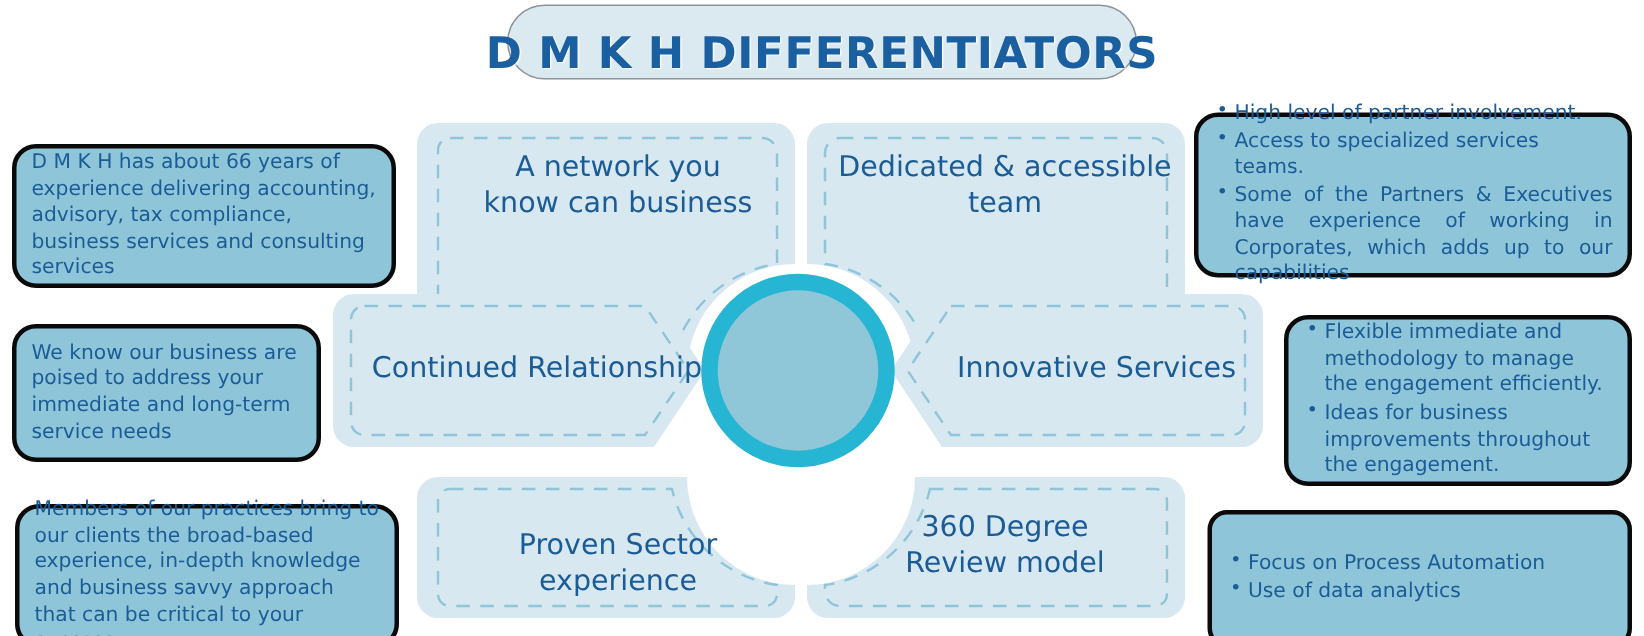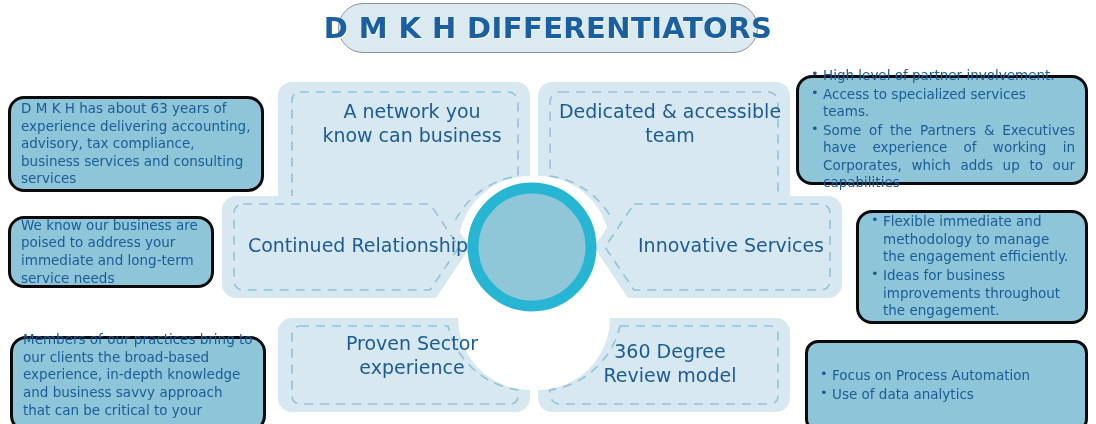--- a/index.html
+++ b/index.html
@@ -20,21 +20,21 @@
     position: absolute;
     left: 338px;
     top: 3px;
     width: 420px;
     height: 50px;
     border-radius: 25px;
     background: #dbe9f1;
     border: 1.5px solid #8d9399;
     box-sizing: border-box;
     display: flex;
-    align-items: center;
+    align-items: flex-end;
     justify-content: center;
   }
   #title-text {
     font-family: "DejaVu Sans", sans-serif;
     font-size: 29px;
     font-weight: bold;
     color: #1a5fa0;
     letter-spacing: 0.4px;
     white-space: nowrap;
     text-shadow: 1px 1px 1px rgba(255,255,255,0.85);
@@ -79,41 +79,41 @@
     left: 2px;
     top: -1px;
     font-size: 13px;
     color: #1b5c96;
   }
   .justify {
     text-align: justify;
   }
 
   #callout-left-1  { left: 8px;   top: 76px;  width: 256px; height: 96px; }
-  #callout-left-2  { left: 8px;   top: 196px; width: 206px; height: 72px; }
+  #callout-left-2  { left: 8px;   top: 196px; width: 206px; height: 92px; }
   #callout-left-3  { left: 10px;  top: 316px; width: 256px; height: 96px; }
   #callout-right-1 { left: 796px; top: 55px;  width: 292px; height: 110px; }
   #callout-right-2 { left: 856px; top: 190px; width: 232px; height: 114px; }
   #callout-right-3 { left: 805px; top: 320px; width: 283px; height: 92px; border-radius: 13px; }
 
   
   .petal-label {
     position: absolute;
     color: #1b5c96;
     font-family: "DejaVu Sans", sans-serif;
     font-size: 19px;
     line-height: 1.25;
     text-align: center;
     pointer-events: none;
   }
   #label-network      { left: 298px; top: 100px; width: 228px; }
   #label-dedicated    { left: 546px; top: 100px; width: 248px; }
   #label-continued    { left: 240px; top: 234px; width: 236px; }
   #label-innovative   { left: 616px; top: 234px; width: 230px; }
-  #label-proven       { left: 298px; top: 332px; width: 228px; }
+  #label-proven       { left: 298px; top: 352px; width: 228px; }
   #label-degree       { left: 546px; top: 340px; width: 248px; }
 
   #flower {
     position: absolute;
     left: 0;
     top: 0;
   }
 </style>
 </head>
 <body>
@@ -266,21 +266,21 @@
 team</div>
 <div class="petal-label" id="label-continued" style="white-space: pre-line;">Continued Relationship</div>
 <div class="petal-label" id="label-innovative" style="white-space: pre-line;">Innovative Services</div>
 <div class="petal-label" id="label-proven" style="white-space: pre-line;">Proven Sector
 experience</div>
 <div class="petal-label" id="label-degree" style="white-space: pre-line;">360 Degree
 Review model</div>
 
 <div class="callout" id="callout-left-1">
   <div class="inner">
-    <p>D M K H has about 63 years of experience delivering accounting, advisory, tax compliance, business services and consulting services</p>
+    <p>D M K H has about 66 years of experience delivering accounting, advisory, tax compliance, business services and consulting services</p>
   </div>
 </div>
 
 <div class="callout" id="callout-left-2">
   <div class="inner">
     <p>We know our business are poised to address your immediate and long-term service needs</p>
   </div>
 </div>
 
 <div class="callout" id="callout-left-3">

